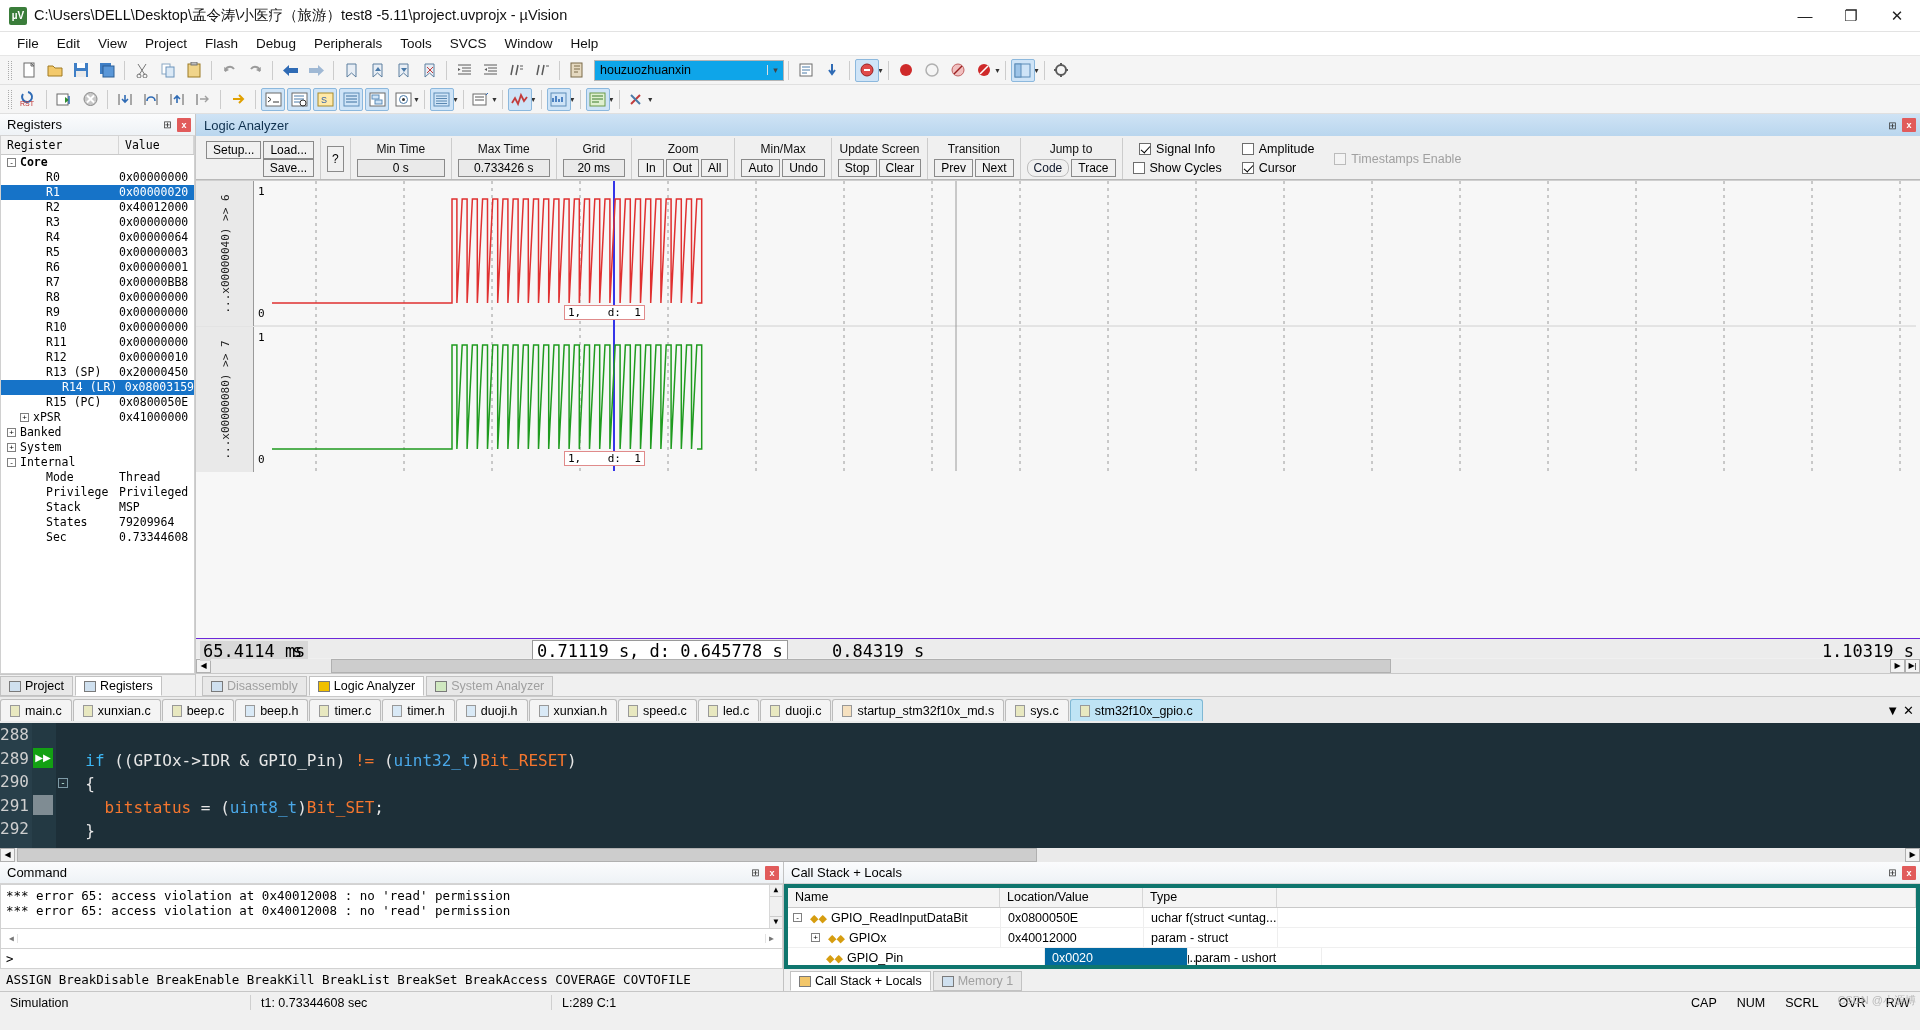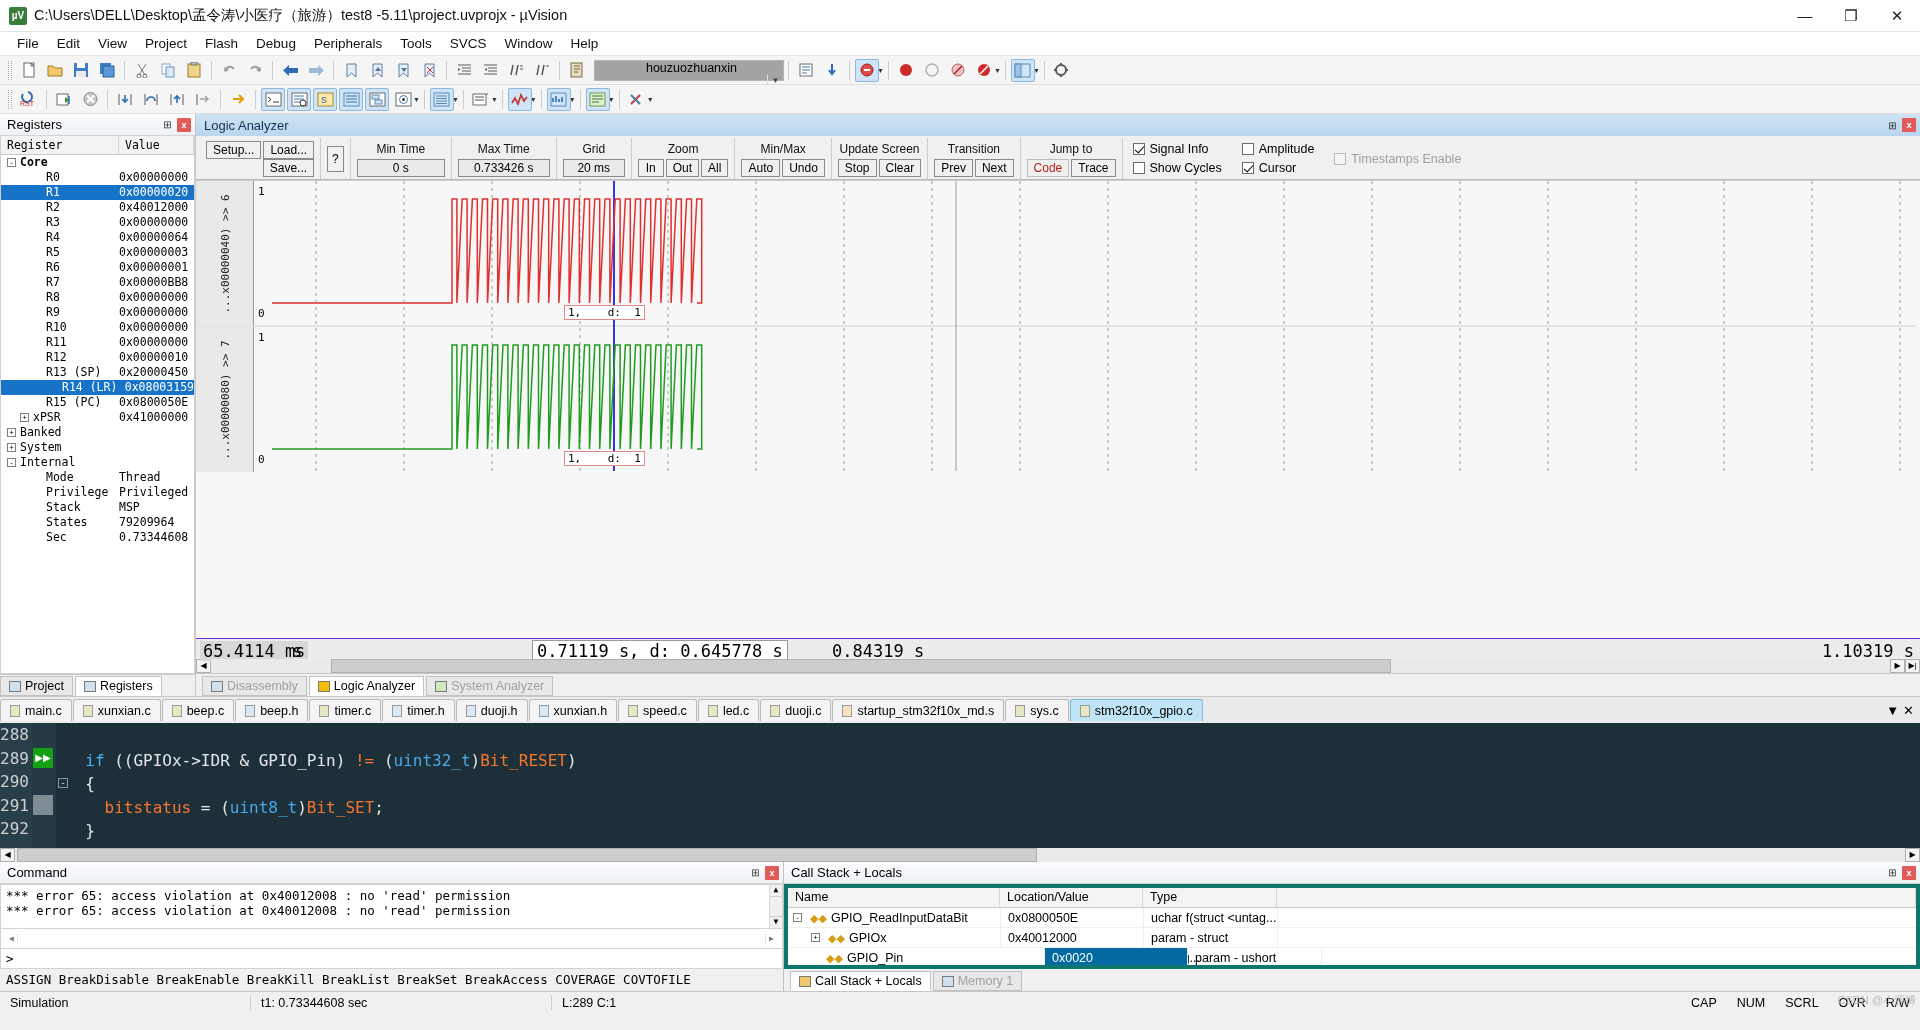--- a/index.html
+++ b/index.html
@@ -31,21 +31,21 @@
   .menu-item { padding:2px 9px; font-size:13.5px; color:#111; }
   
   .toolbar { height:29px; background:#f5f5f5; display:flex; align-items:center;
              border-bottom:1px solid #e0e0e0; padding-left:4px; }
   .tb-btn { width:24px;height:23px;margin:0 1px;display:flex;align-items:center;justify-content:center;
             border:1px solid transparent; border-radius:2px; position:relative; }
   .tb-btn.active { background:#cfe4f7; border-color:#8cb8dd; }
   .tb-sep { width:1px; height:19px; background:#cccccc; margin:0 4px; }
   .tb-grip { width:4px;height:19px;border-left:1px dotted #aaa;border-right:1px dotted #aaa;margin:0 4px;}
   .tb-combo { display:flex; align-items:center; height:21px; border:1px solid #b5b5b5;
-              background:#a3a3a3; margin-left:4px; min-width:190px; padding-left:5px; font-size:12.5px;flex-direction:column;}
+              background:#0ea5e9; margin-left:4px; min-width:190px; padding-left:5px; font-size:12.5px;}
   .tb-combo .arrow { margin-left:auto; width:16px; text-align:center; font-size:9px; color:#444;
                      border-left:1px solid #ddd; }
   .tb-arrow { font-size:7px; margin-left:-3px; color:#333; align-self:center;}
   
   #workarea { display:flex; height:582px; }
   
   #reg-pane { width:196px; background:#f0f0f0; display:flex; flex-direction:column;
               border-right:1px solid #c8c8c8; }
   .pane-caption { height:22px; background:linear-gradient(#fbfcfd,#eef2f6);
                   display:flex; align-items:center; padding-left:7px; font-size:13px;
@@ -79,21 +79,21 @@
                 display:flex;align-items:center;padding-left:8px;font-size:13px;color:#10314f;}
   #la-toolbar { background:#f0f0f0; display:flex; align-items:stretch; height:44px;
                 border-bottom:1px solid #b9b9b9; padding:2px 0 0 4px;}
   .la-grp { display:flex; flex-direction:column; align-items:center; padding:0 6px;
             border-right:1px solid #cccccc; justify-content:center;}
   .la-grp.nosep { border-right:none; }
   .la-lbl { font-size:12px; height:19px; line-height:19px; color:#111; }
   .la-row { display:flex; gap:2px; }
   .la-btn { border:1px solid #8a8a8a; background:#f0f0f0; font-size:12px; padding:1px 6px;
             min-width:26px; text-align:center; line-height:14px; }
-  .la-btn.disabled { color:#b91c1c; border-color:#bdbdbd;}
+  .la-btn.disabled { color:#0f172a; border-color:#bdbdbd;border-radius:8px;}
   .la-field { border:1px solid #8a8a8a; background:#eaeaea; font-size:12px; padding:1px 6px;
               text-align:center; line-height:14px; min-width:52px;}
   .la-chk { display:flex; align-items:center; gap:5px; font-size:12.5px; height:19px; }
   .cb { width:12px;height:12px;border:1px solid #6d6d6d;background:#fff;display:inline-block;
         position:relative;}
   .cb.on::after{content:"";position:absolute;left:3px;top:0px;width:4px;height:8px;
         border:solid #000;border-width:0 1.7px 1.7px 0;transform:rotate(42deg);}
   .cb.dim { border-color:#bbb; background:#f4f4f4;}
   .dimtext { color:#a0a0a0; }
   #la-canvas { flex:1; background:#f7f7f7; position:relative; overflow:hidden; border-top:1px solid #cfcfcf;}
@@ -728,21 +728,21 @@
           <div class="la-btn">Next</div>
         </div>
       </div>
       <div class="la-grp">
         <div class="la-lbl">Jump to</div>
         <div class="la-row">
           <div class="la-btn disabled">Code</div>
           <div class="la-btn">Trace</div>
         </div>
       </div>
-      <div class="la-grp nosep" style="align-items:flex-start;padding-left:10px">
+      <div class="la-grp nosep" style="align-items:center;padding-left:10px">
         <div class="la-chk">
           <span class="cb on"></span>
           <span>Signal Info</span>
         </div>
         <div class="la-chk">
           <span class="cb"></span>
           <span>Show Cycles</span>
         </div>
       </div>
       <div class="la-grp nosep" style="align-items:flex-start;padding-left:14px">

